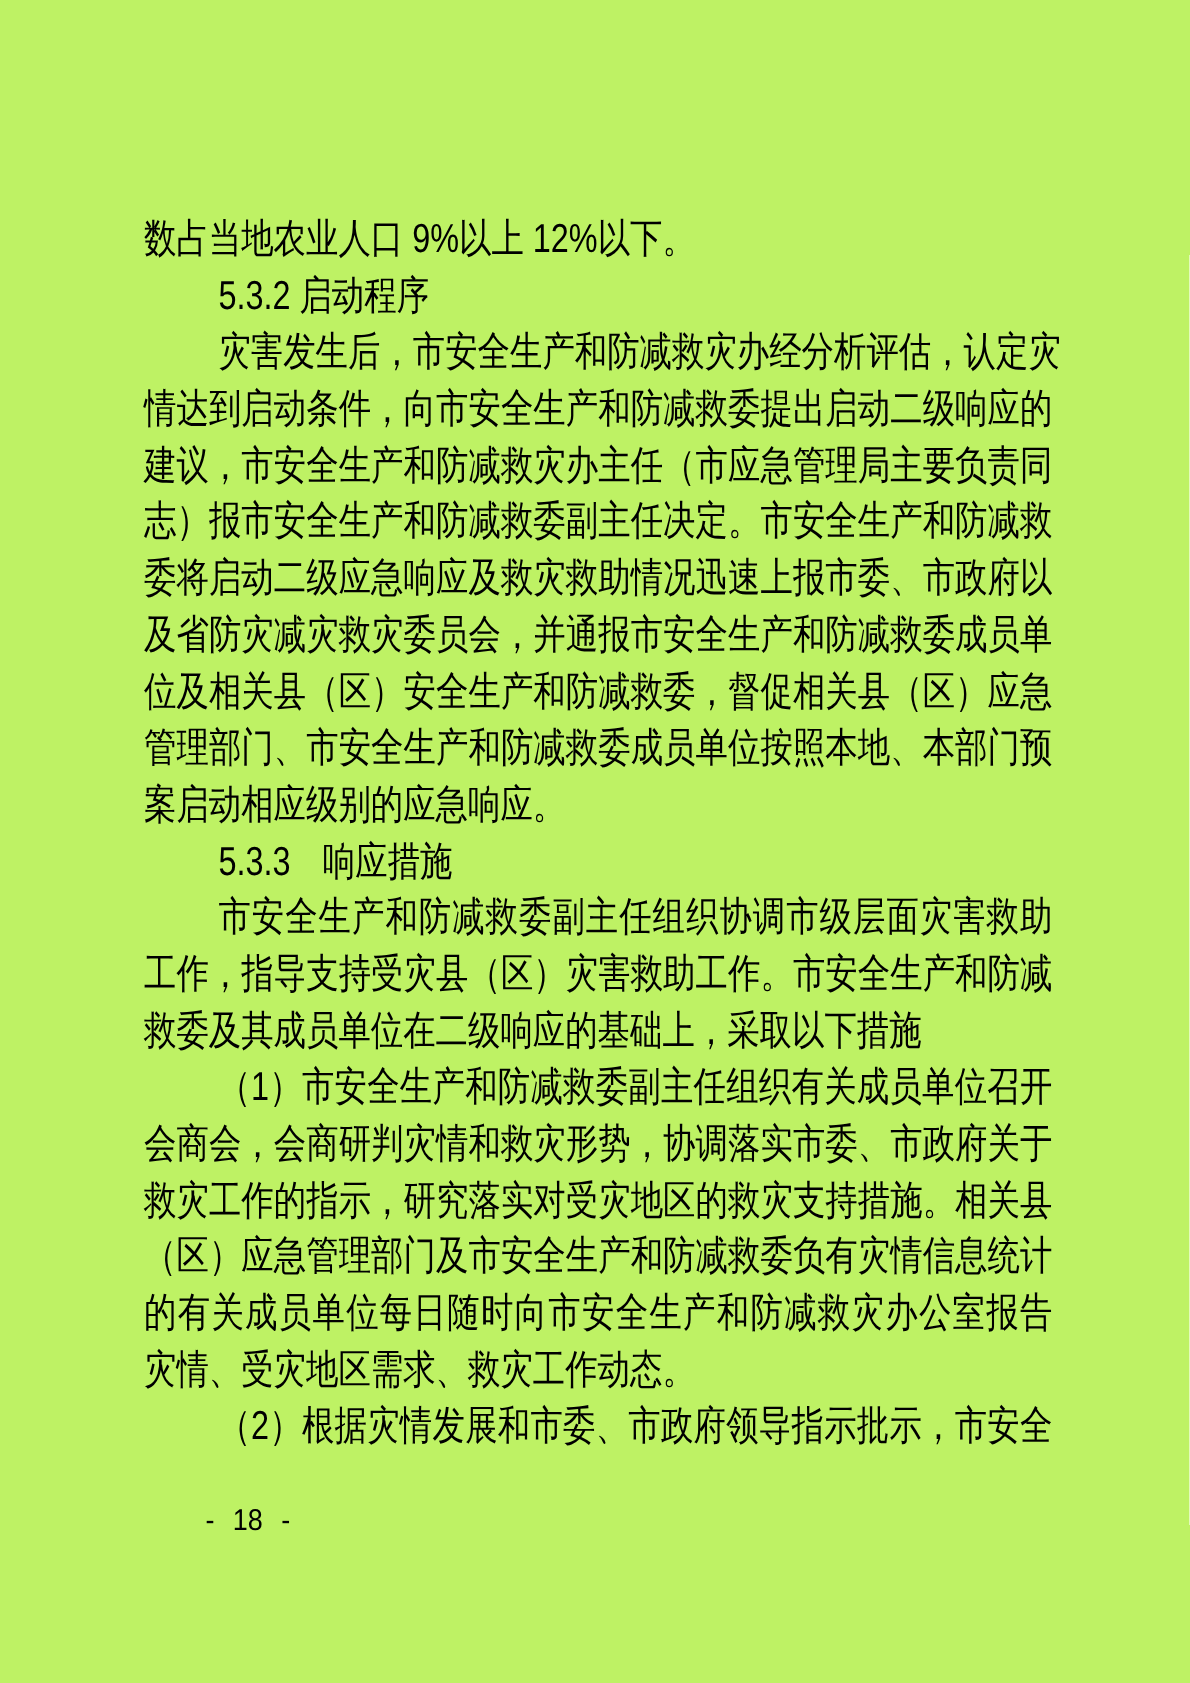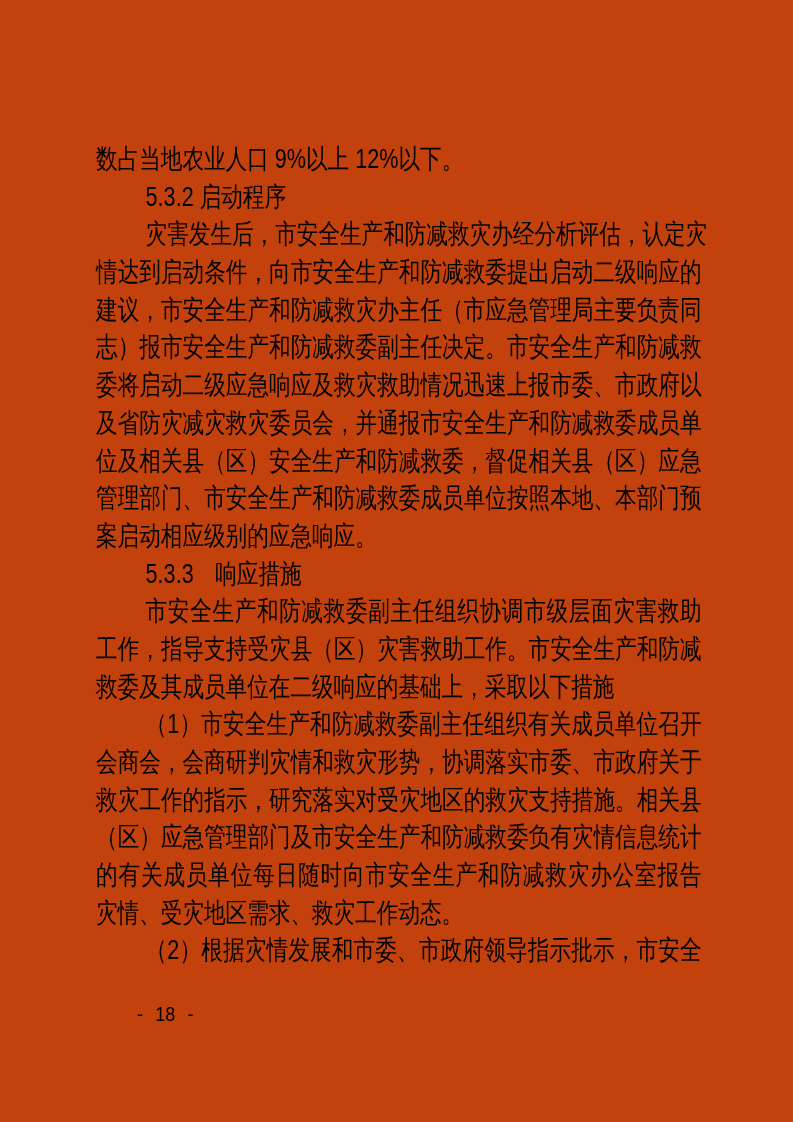--- a/index.html
+++ b/index.html
@@ -4,21 +4,21 @@
 <style>
   html, body {
     margin: 0;
     padding: 0;
     background: #ffffff;
   }
   .page {
     position: relative;
     width: 793px;
     height: 1122px;
-    background: #c2410c;
+    background: #bef264;
     overflow: hidden;
     font-family: "Liberation Sans", sans-serif;
     color: #000000;
   }
   .doc-body {
     position: absolute;
     left: 96px;
     top: 141px;
     width: 757px;
   }

